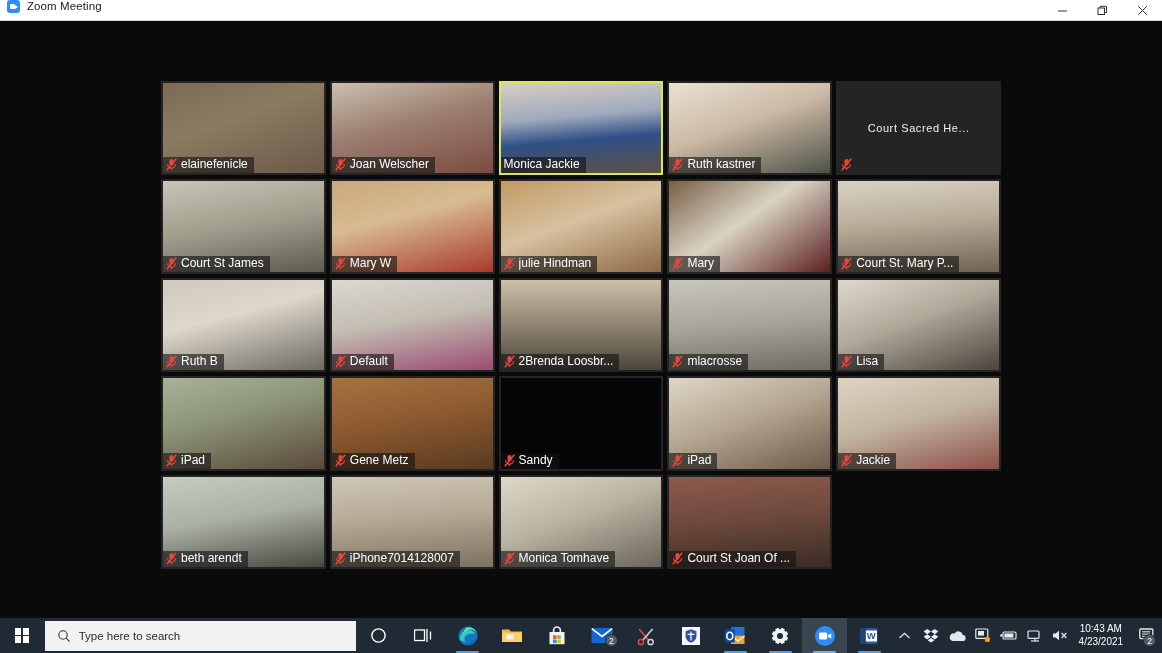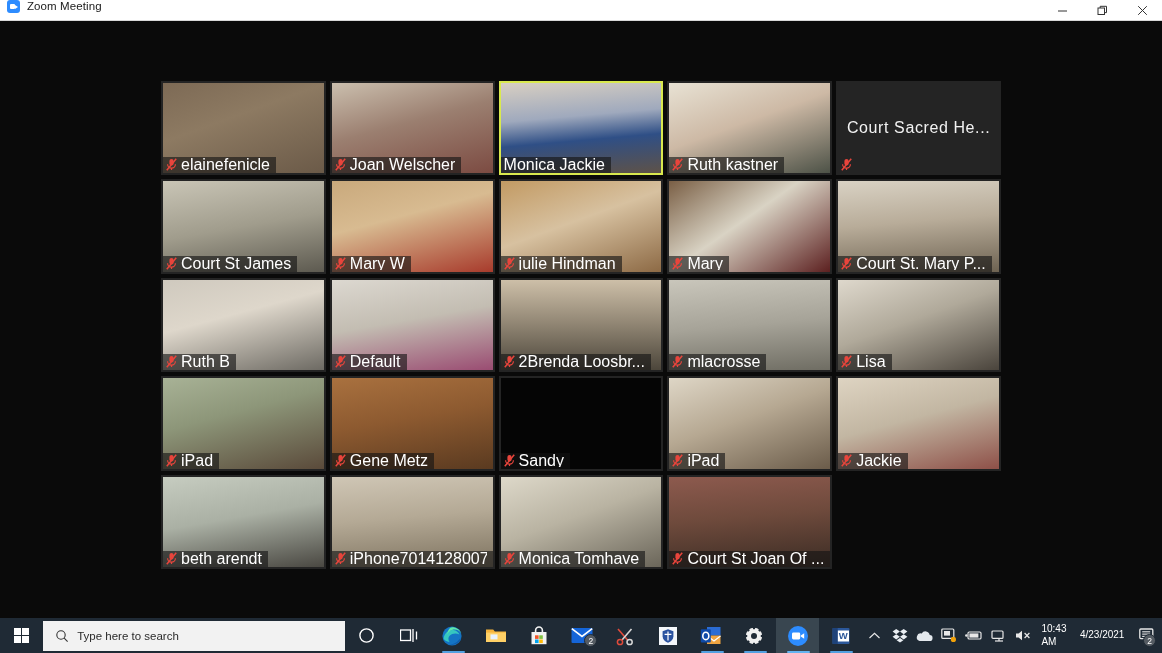--- a/index.html
+++ b/index.html
@@ -52,32 +52,32 @@
   }
   .tile{
     position:relative; overflow:hidden;
     background:#242424;
     border:2px solid transparent;
   }
   .tile.speaking{ border-color:#d9e94e; }
   .tile .vid{ position:absolute; inset:0; }
   .tile .noname{
     position:absolute; inset:0; display:flex; align-items:center;
-    justify-content:center; color:#f2f2f2; font-size:16px;
+    justify-content:center; color:#f2f2f2; font-size:11px;
     letter-spacing:.6px; text-align:center; padding:0 6px;
   }
   .namebar{
     position:absolute; left:0; bottom:0;
     display:flex; align-items:center; gap:4px;
     padding:1px 6px 2px 3px;
     background:rgba(20,20,20,.62);
     max-width:100%;
   }
   .namebar .nm{
-    color:#fff; font-size:16px; line-height:13px;
+    color:#fff; font-size:12px; line-height:13px;
     white-space:nowrap; overflow:hidden; text-overflow:clip;
   }
   .tile.novideo .namebar{ background:transparent; }
   .mic{ flex:none; width:11px; height:13px; display:block; }
 
   
   #taskbar{
     position:absolute; left:0; bottom:0; width:1162px; height:35px;
     background:#1f2a35; display:flex; align-items:center;
   }
@@ -110,21 +110,21 @@
   }
   .badge{
     position:absolute; right:6px; bottom:6px;
     min-width:13px;height:13px;border-radius:50%;
     background:#555c63;color:#fff;font-size:8.5px;
     display:flex;align-items:center;justify-content:center;border:1px solid #1f2a35;
   }
   #tray{ margin-left:auto;display:flex;align-items:center;height:35px; }
   .trayico{ width:26px;height:35px;display:flex;align-items:center;justify-content:center; }
   #clock{
-    display:flex;flex-direction:row;align-items:center;justify-content:center;
+    display:flex;flex-direction:column;align-items:center;justify-content:center;
     color:#fff;font-size:10px;line-height:12.5px;padding:0 9px 0 5px;height:35px;
   }
   #notifbtn{ width:30px;height:35px;display:flex;align-items:center;justify-content:center;position:relative; }
 </style>
 </head>
 <body>
 
 <div id="titlebar">
   <div class="app-ico"></div>
   <div class="t-title">Zoom Meeting</div>

